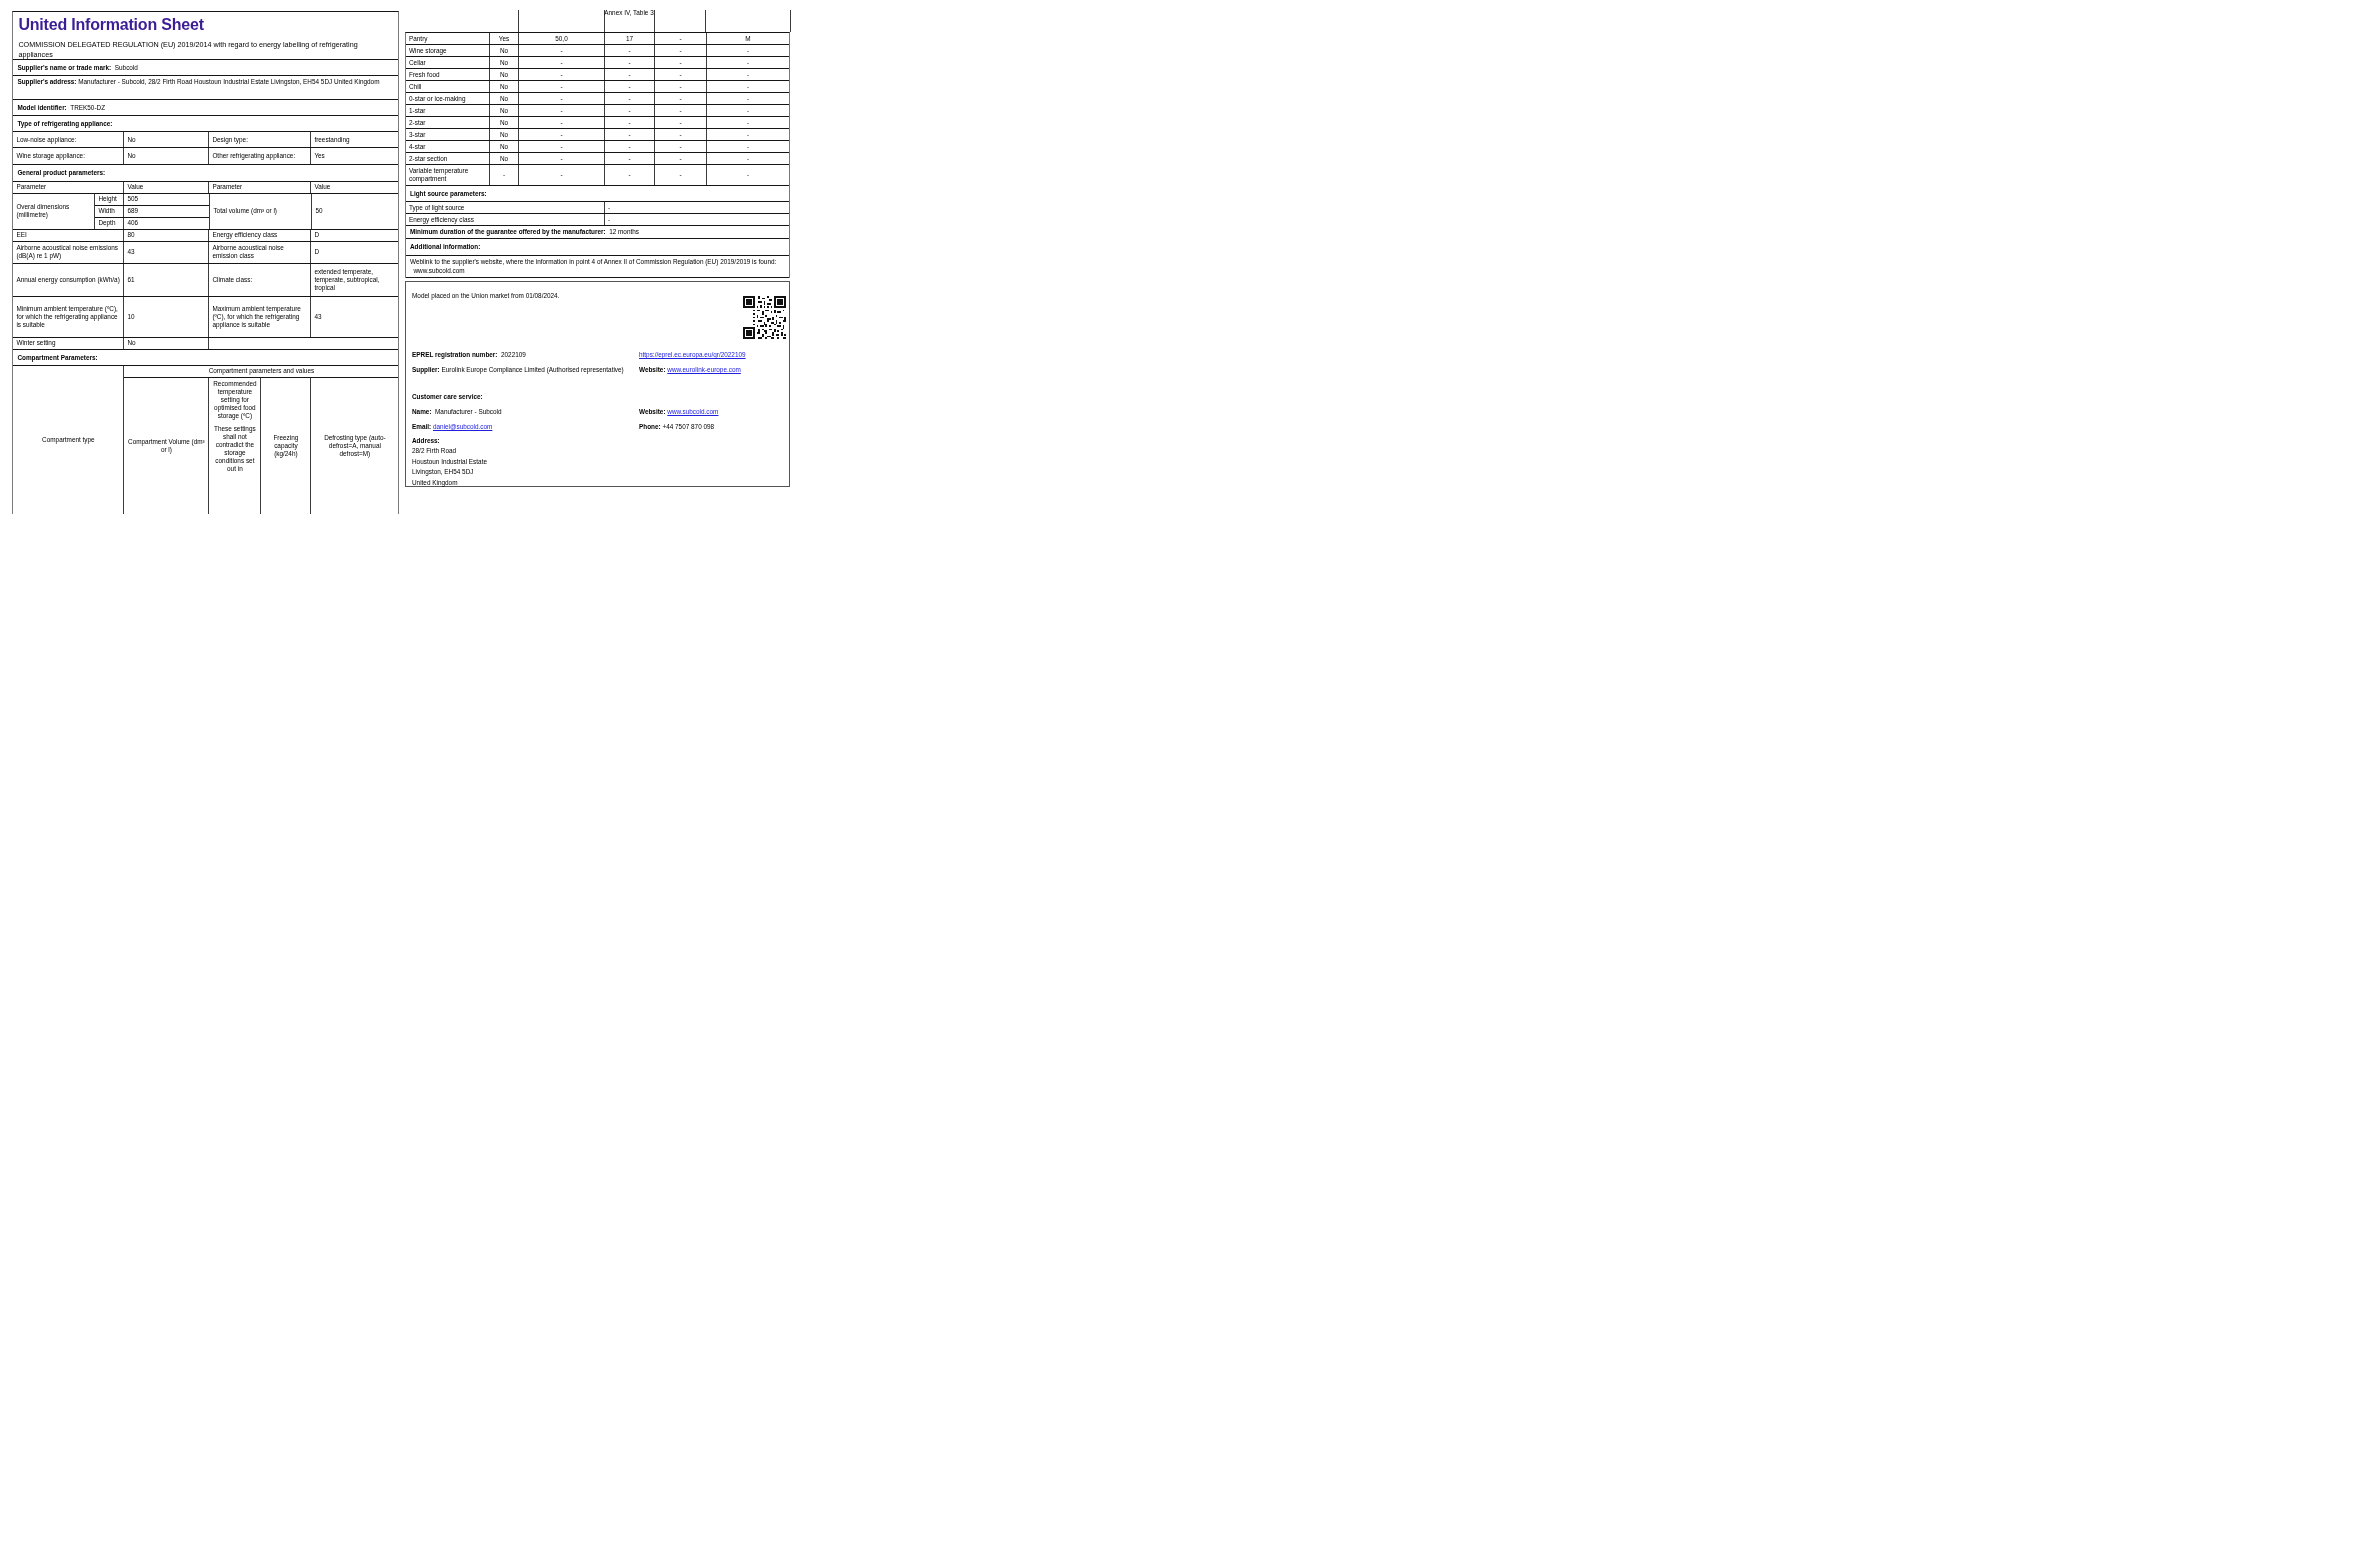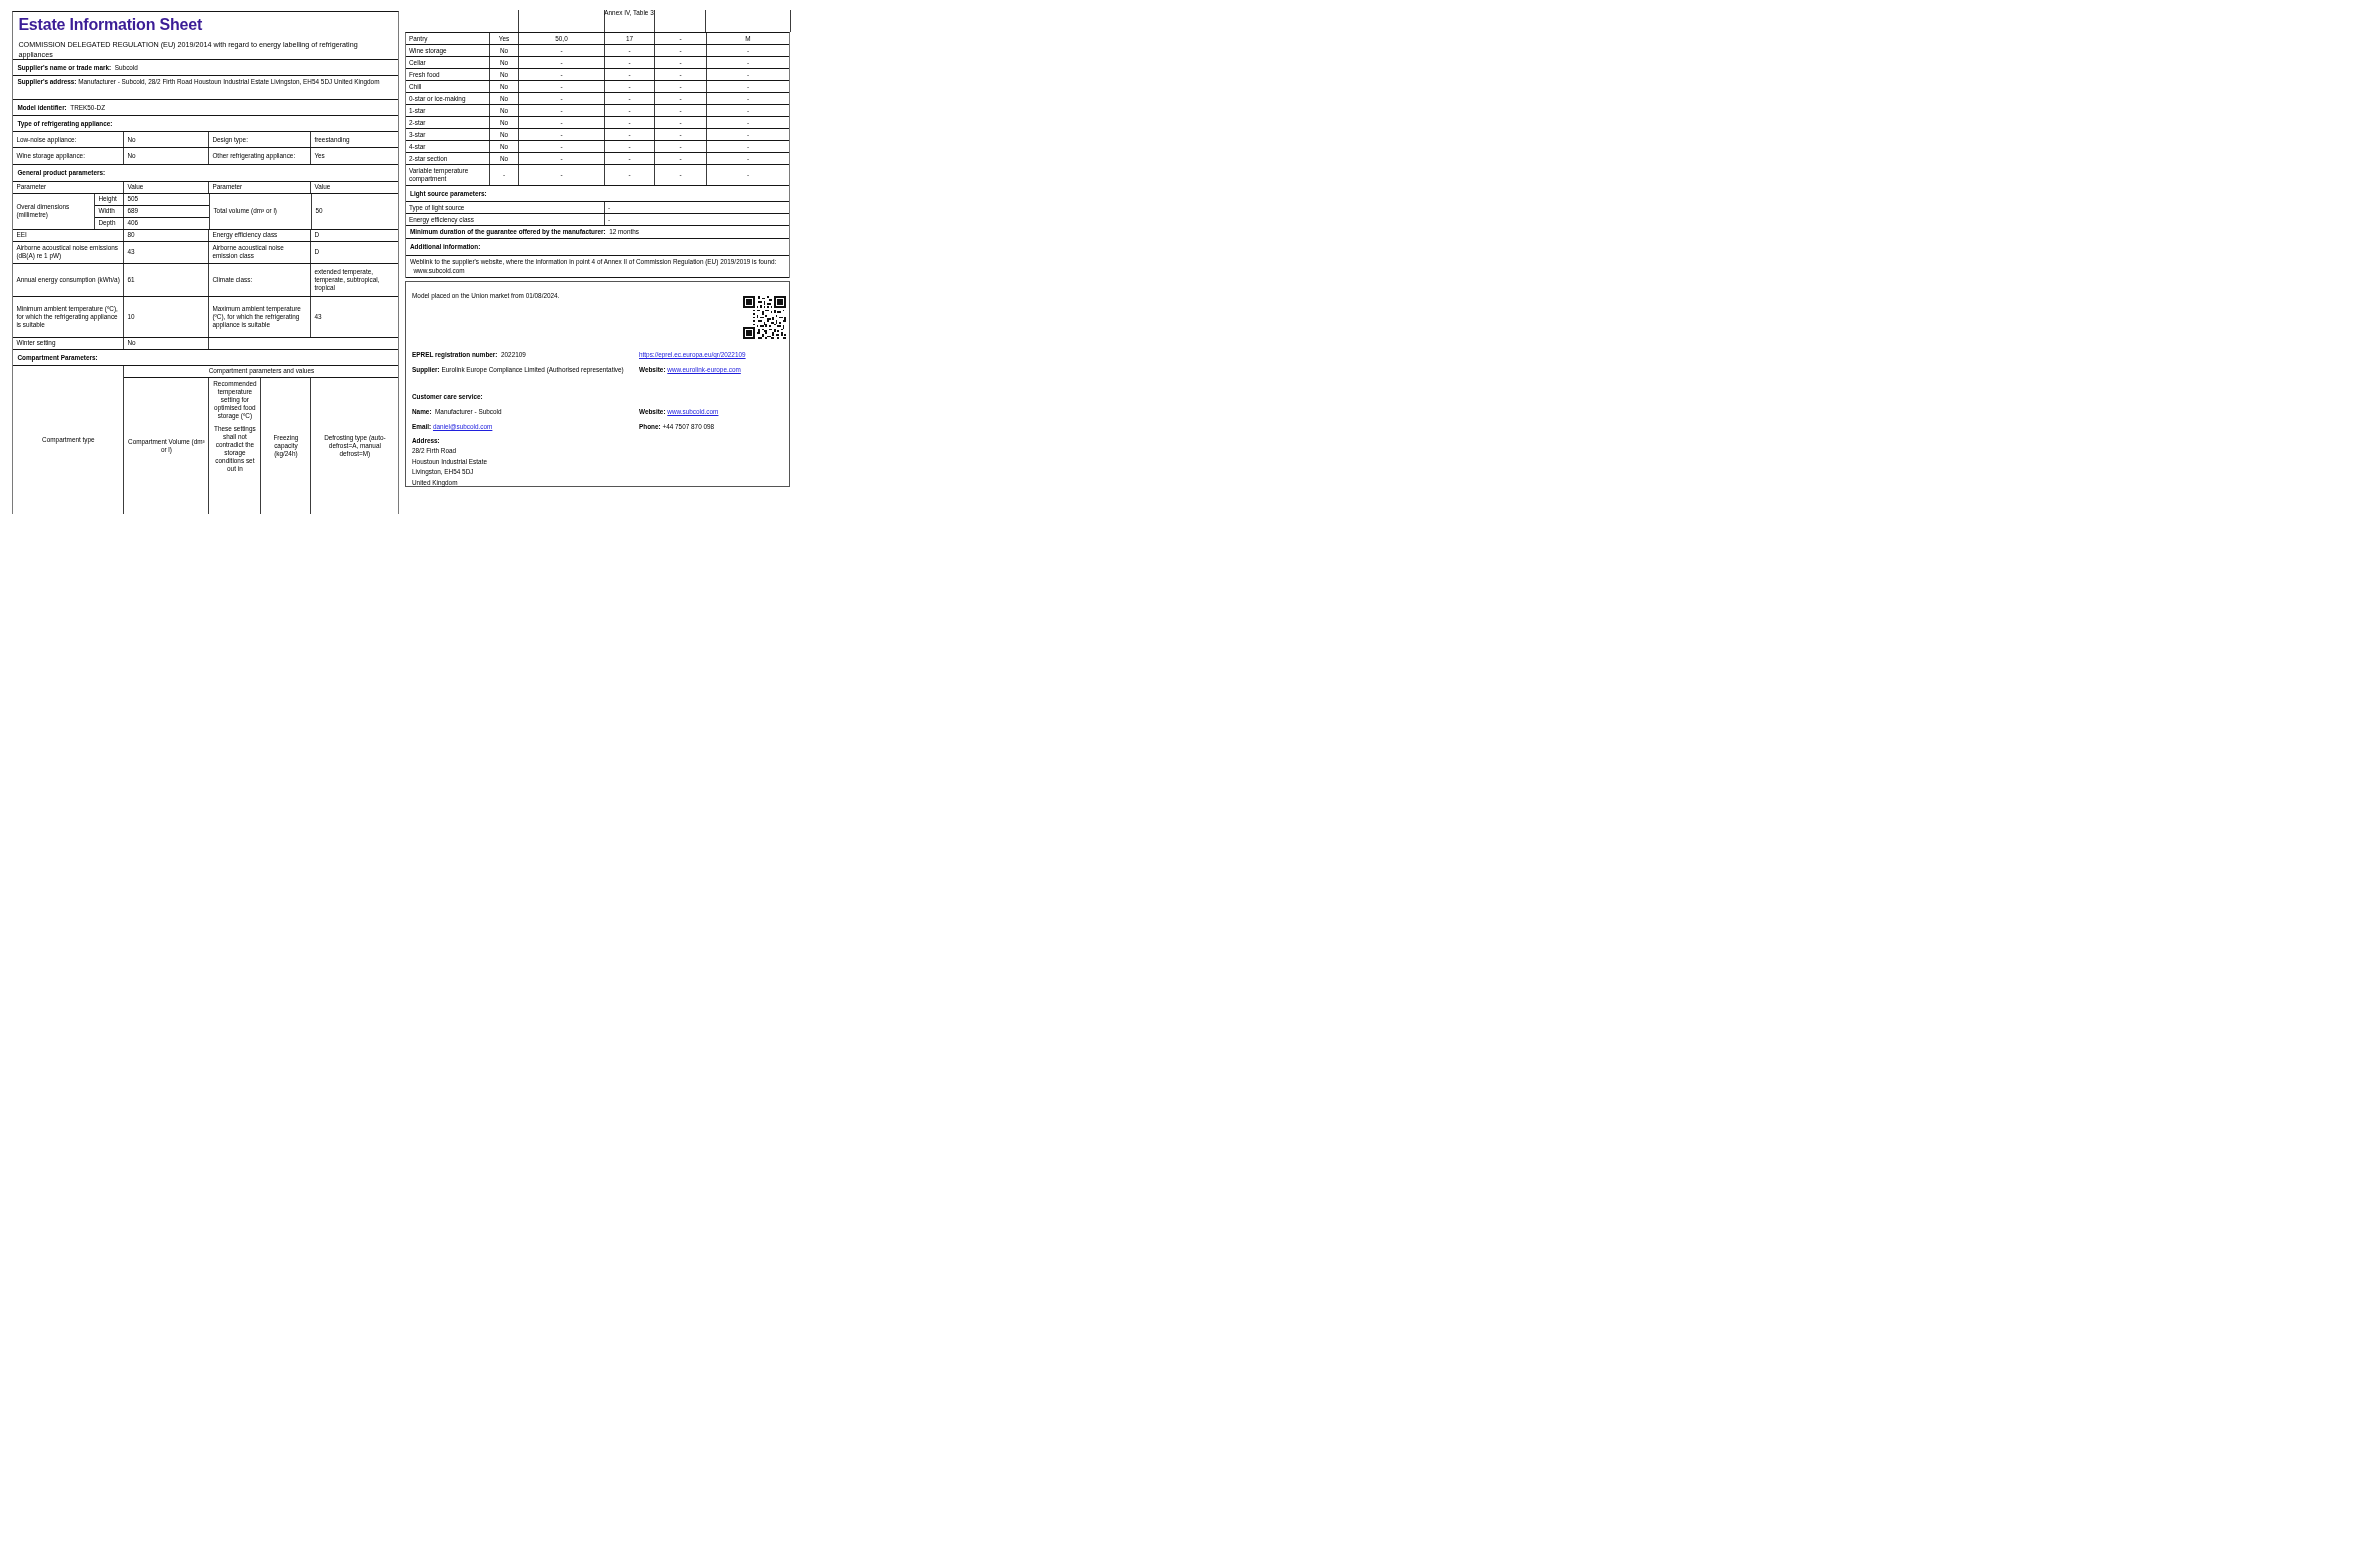--- a/index.html
+++ b/index.html
@@ -73,21 +73,21 @@
   .addr{line-height:10.4px;}
 </style>
 </head>
 <body>
 
 <div class="page">
 
   <div id="left" class="panel">
 
     <div class="sec s-title">
-      <div class="doc-title">Estate Information Sheet</div>
+      <div class="doc-title">United Information Sheet</div>
       <div class="reg-line">COMMISSION DELEGATED REGULATION (EU) 2019/2014 with regard to energy labelling of refrigerating appliances</div>
     </div>
 
     <div class="sec s-sname">
       <div class="labelrow">
           <span class="lbl">Supplier's name or trade mark:</span>
           <span class="val">Subcold</span>
         </div>
     </div>
 

